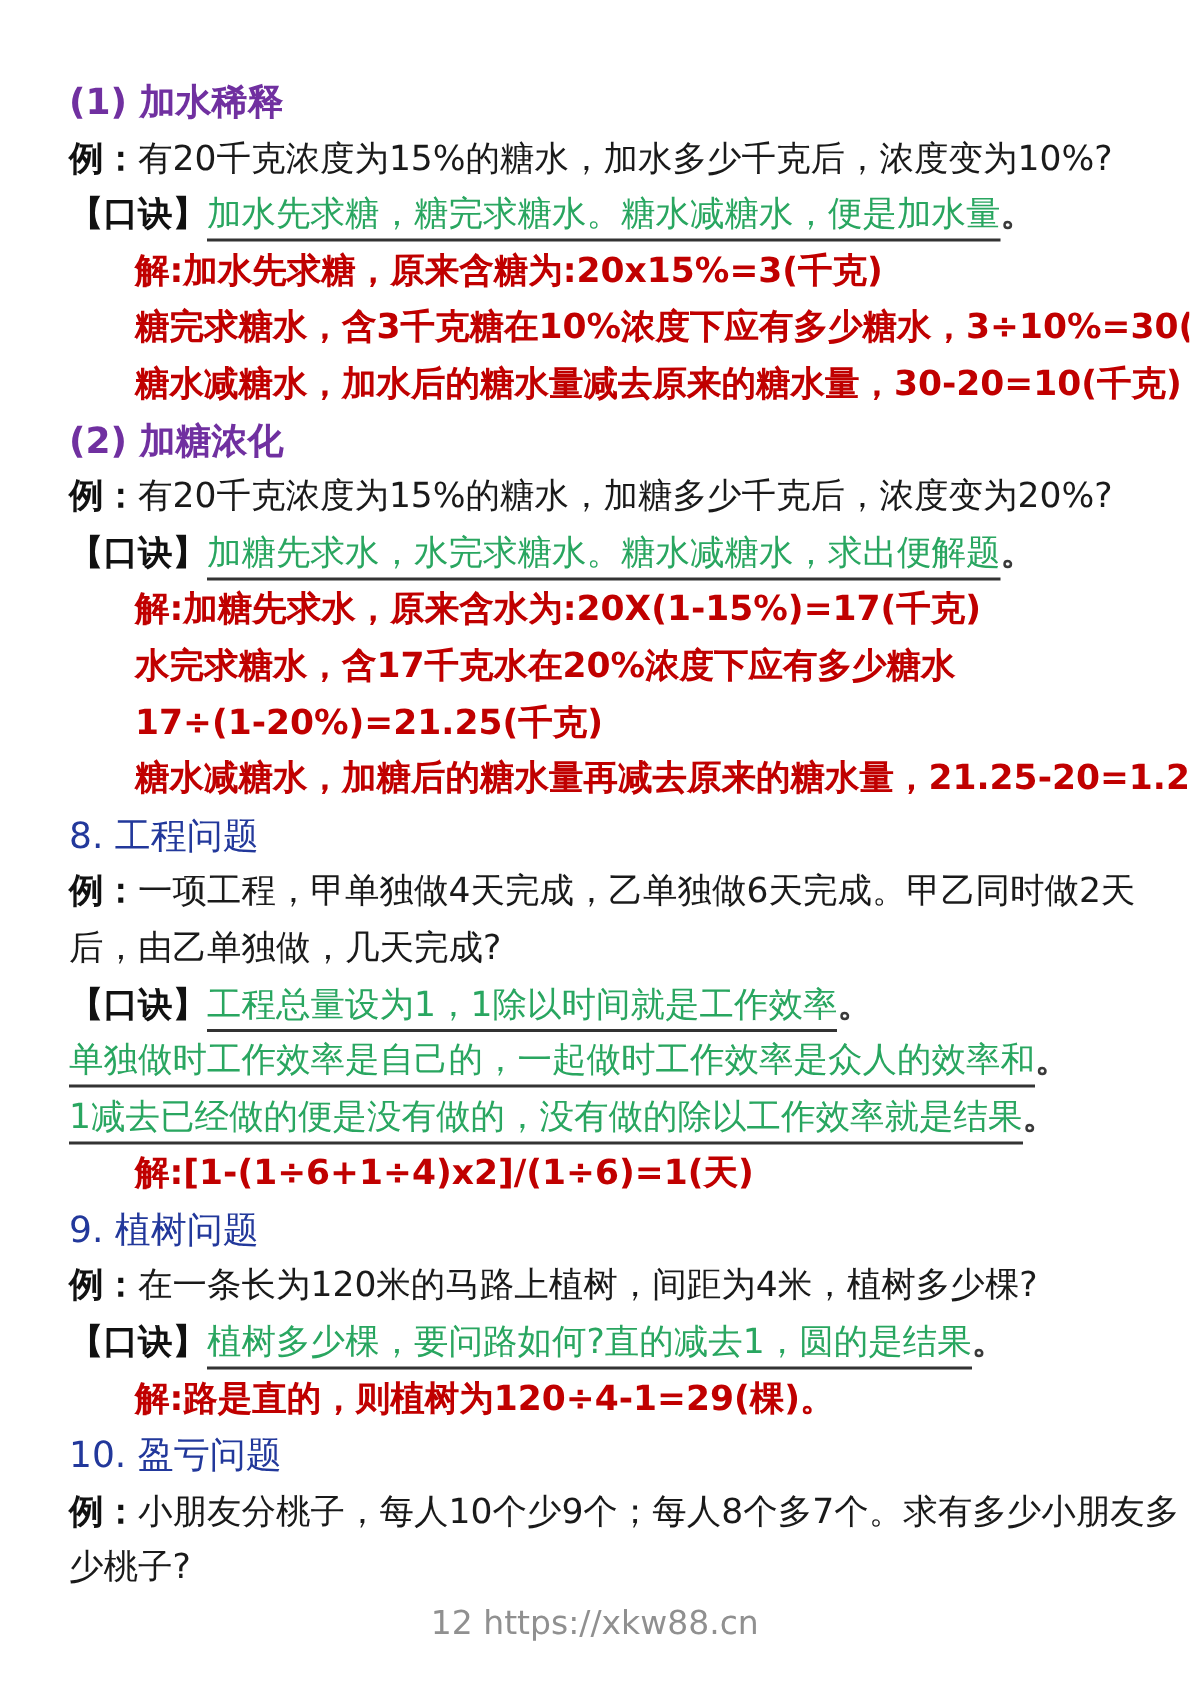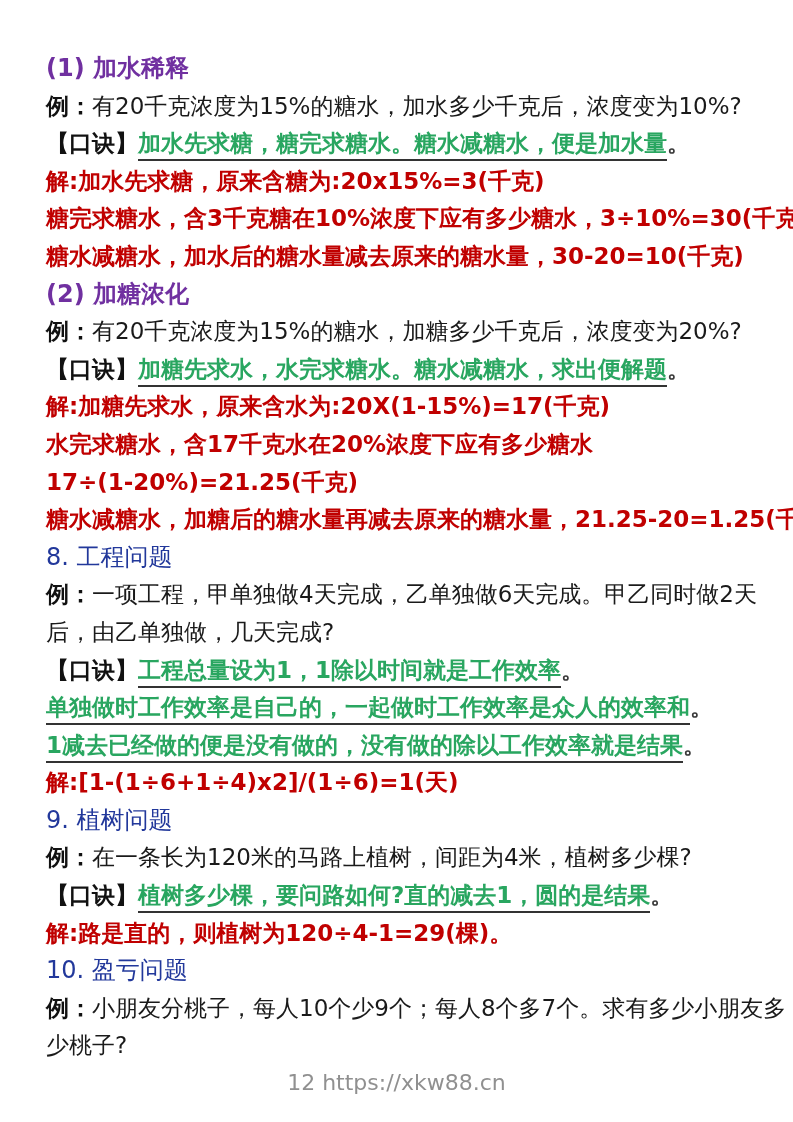--- a/index.html
+++ b/index.html
@@ -41,33 +41,34 @@
   .seg-black-bold {
     color: #111111;
     font-weight: 700;
   }
   .seg-black {
     color: #1a1a1a;
     font-weight: 400;
   }
   .seg-green {
     color: #29A660;
-    font-weight: 700;
+    font-weight: 400;
     display: inline-block;
     line-height: 29px;
     padding-bottom: 1px;
     border-bottom: 2px solid #333333;
   }
   .seg-dark {
     color: #3a3a3a;
     font-weight: 700;
   }
   .seg-red {
     color: #C00000;
     font-weight: 700;
+    margin-left: 44px;
   }
   .page-footer {
     position: absolute;
     left: 0;
     right: 0;
     top: 1070px;
     text-align: center;
     font-size: 22px;
     color: #909090;
     font-weight: 400;

